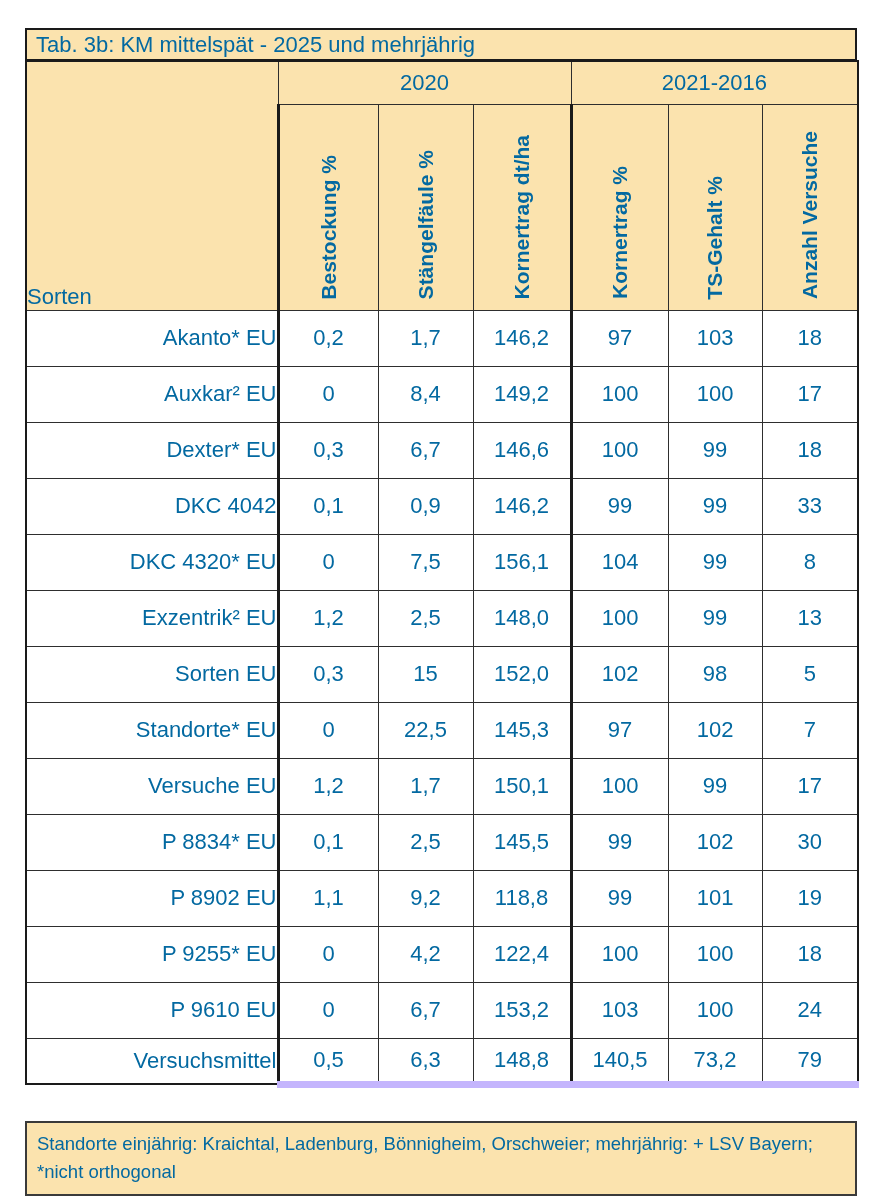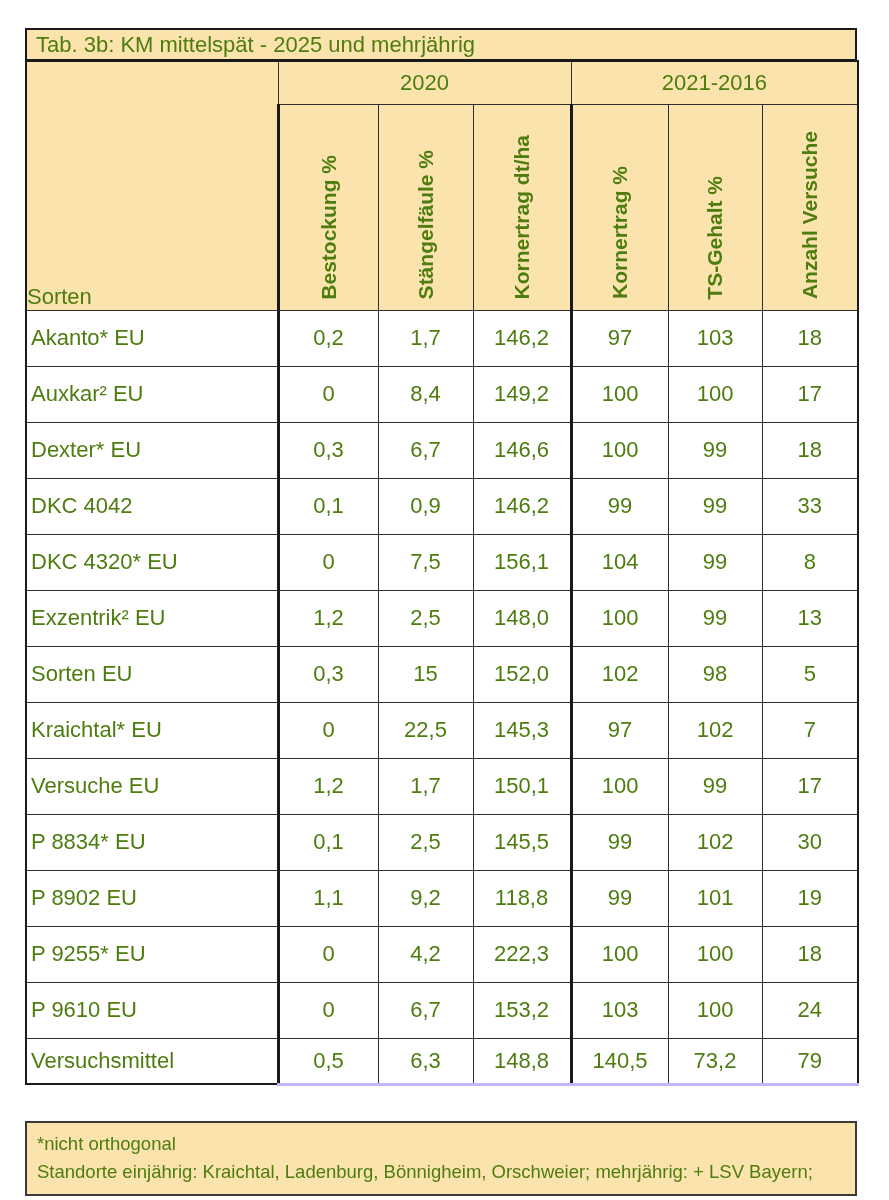--- a/index.html
+++ b/index.html
@@ -2,21 +2,21 @@
 <html><head>
 <meta charset="utf-8">
 <style>
   html, body { margin: 0; padding: 0; background: #ffffff; }
   .page {
     position: relative;
     width: 889px;
     height: 1200px;
     background: #ffffff;
     font-family: "Liberation Sans", sans-serif;
-    color: #4d7c0f;
+    color: #0369a1;
     overflow: hidden;
     text-decoration: underline;
   }
 
   
   .title-bar {
     position: absolute;
     left: 25px; top: 28px;
     width: 832px; height: 33px;
     box-sizing: border-box;
@@ -85,29 +85,29 @@
   tr.cols-row th:nth-child(1),
   tr.cols-row th:nth-child(4),
   tbody.body-rows td:nth-child(2),
   tbody.body-rows td:nth-child(5) {
     border-left: 3px solid #1a1a1a;
   }
 
   tbody.body-rows tr { height: 56px; background: #ffffff; }
   tbody.body-rows tr.last { height: 46px; }
   tbody.body-rows td.sorte {
-    text-align: left;
+    text-align: right;
     padding: 0 0 0 4px;
     vertical-align: middle;
   }
   tbody.body-rows td.val {
     text-align: center;
     vertical-align: middle;
   }
-  tbody.body-rows tr.last td.val { border-bottom: 3px solid #c4b5fd; }
+  tbody.body-rows tr.last td.val { border-bottom: 7px solid #c4b5fd; }
 
   
   .footnote {
     position: absolute;
     left: 25px; top: 1121px;
     width: 832px;
     box-sizing: border-box;
     background: #fbe3ae;
     border: 2px solid #3a3a3a;
     padding: 7px 10px 8px 10px;
@@ -234,21 +234,21 @@
         <tr>
           <td class="sorte">Sorten EU</td>
           <td class="val">0,3</td>
           <td class="val">15</td>
           <td class="val">152,0</td>
           <td class="val">102</td>
           <td class="val">98</td>
           <td class="val">5</td>
         </tr>
         <tr>
-          <td class="sorte">Kraichtal* EU</td>
+          <td class="sorte">Standorte* EU</td>
           <td class="val">0</td>
           <td class="val">22,5</td>
           <td class="val">145,3</td>
           <td class="val">97</td>
           <td class="val">102</td>
           <td class="val">7</td>
         </tr>
         <tr>
           <td class="sorte">Versuche EU</td>
           <td class="val">1,2</td>
@@ -273,21 +273,21 @@
           <td class="val">9,2</td>
           <td class="val">118,8</td>
           <td class="val">99</td>
           <td class="val">101</td>
           <td class="val">19</td>
         </tr>
         <tr>
           <td class="sorte">P 9255* EU</td>
           <td class="val">0</td>
           <td class="val">4,2</td>
-          <td class="val">222,3</td>
+          <td class="val">122,4</td>
           <td class="val">100</td>
           <td class="val">100</td>
           <td class="val">18</td>
         </tr>
         <tr>
           <td class="sorte">P 9610 EU</td>
           <td class="val">0</td>
           <td class="val">6,7</td>
           <td class="val">153,2</td>
           <td class="val">103</td>
@@ -300,17 +300,17 @@
           <td class="val">6,3</td>
           <td class="val">148,8</td>
           <td class="val">140,5</td>
           <td class="val">73,2</td>
           <td class="val">79</td>
         </tr>
       </tbody>
   </table>
 
   <div class="footnote">
+    <span>Standorte einjährig: Kraichtal, Ladenburg, Bönnigheim, Orschweier; mehrjährig: + LSV Bayern;</span>
     <span>*nicht orthogonal</span>
-    <span>Standorte einjährig: Kraichtal, Ladenburg, Bönnigheim, Orschweier; mehrjährig: + LSV Bayern;</span>
   </div>
 
 </div>
 
 </body></html>

